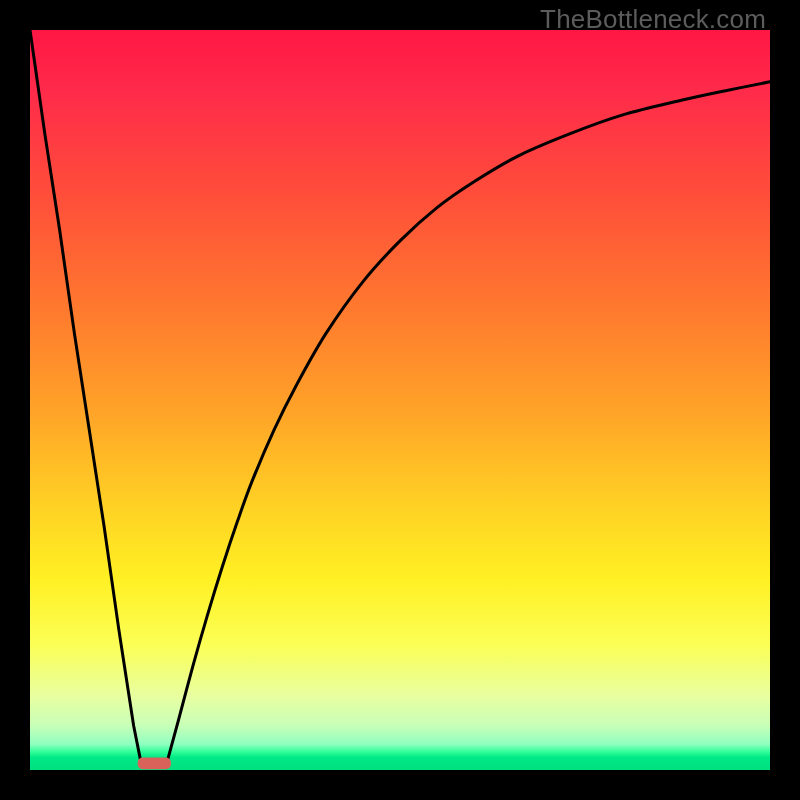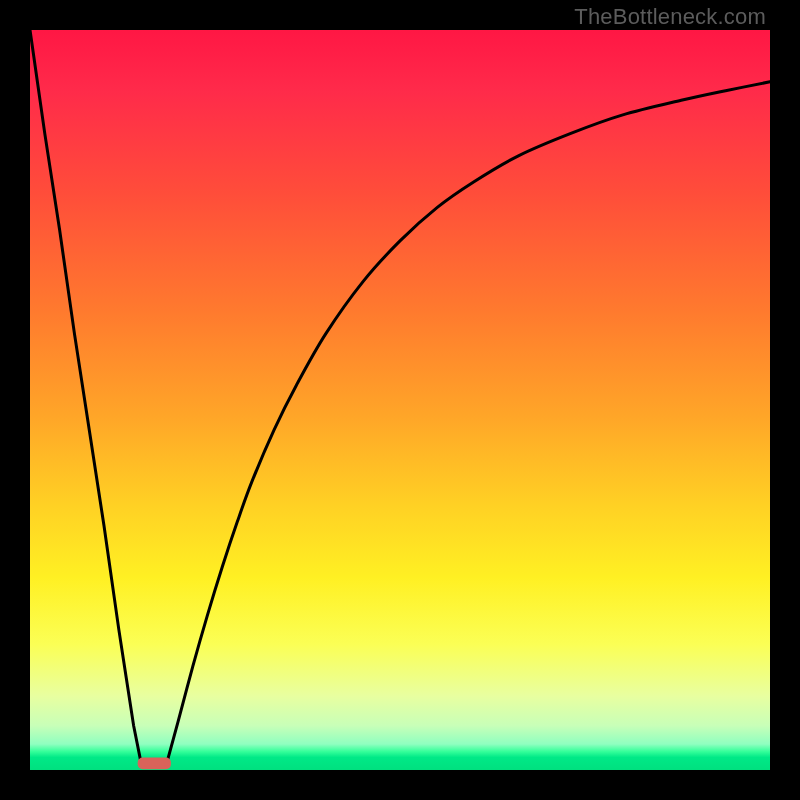--- a/index.html
+++ b/index.html
@@ -40,21 +40,21 @@
       #35ff9a 97.5%,
       #00e987 98.3%,
       #00e07f 100%
     );
   }
   .watermark {
     position: absolute;
     top: 4px;
     right: 34px;
     color: #5c5c5c;
-    font-size: 22px;
+    font-size: 26px;
     font-weight: 500;
     letter-spacing: 0.2px;
     user-select: none;
   }
   svg.curves {
     position: absolute;
     left: 0;
     top: 0;
     width: 740px;
     height: 740px;

